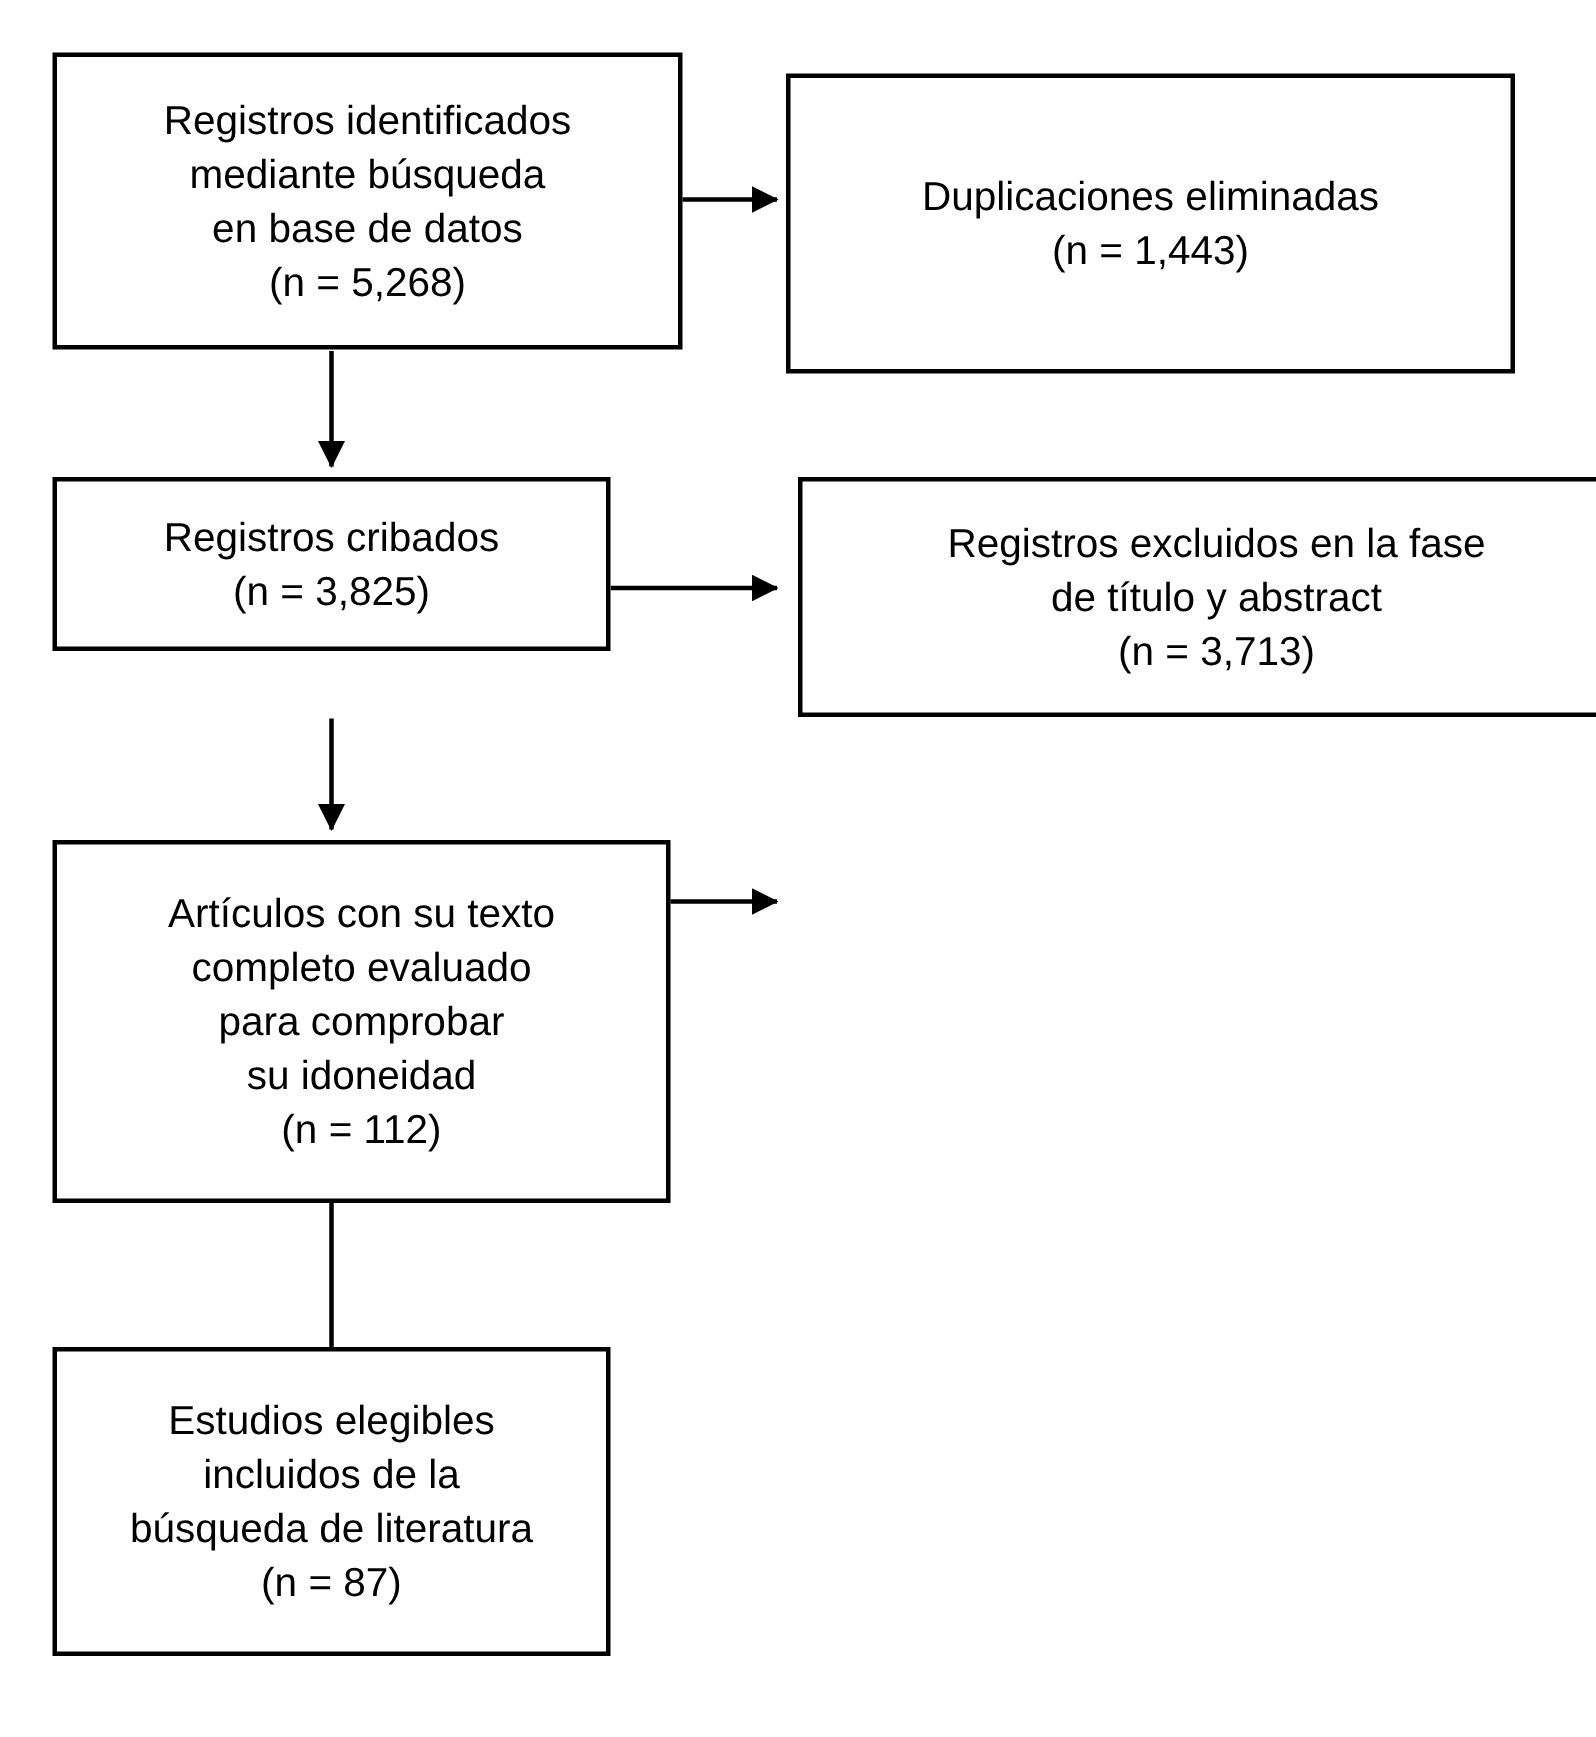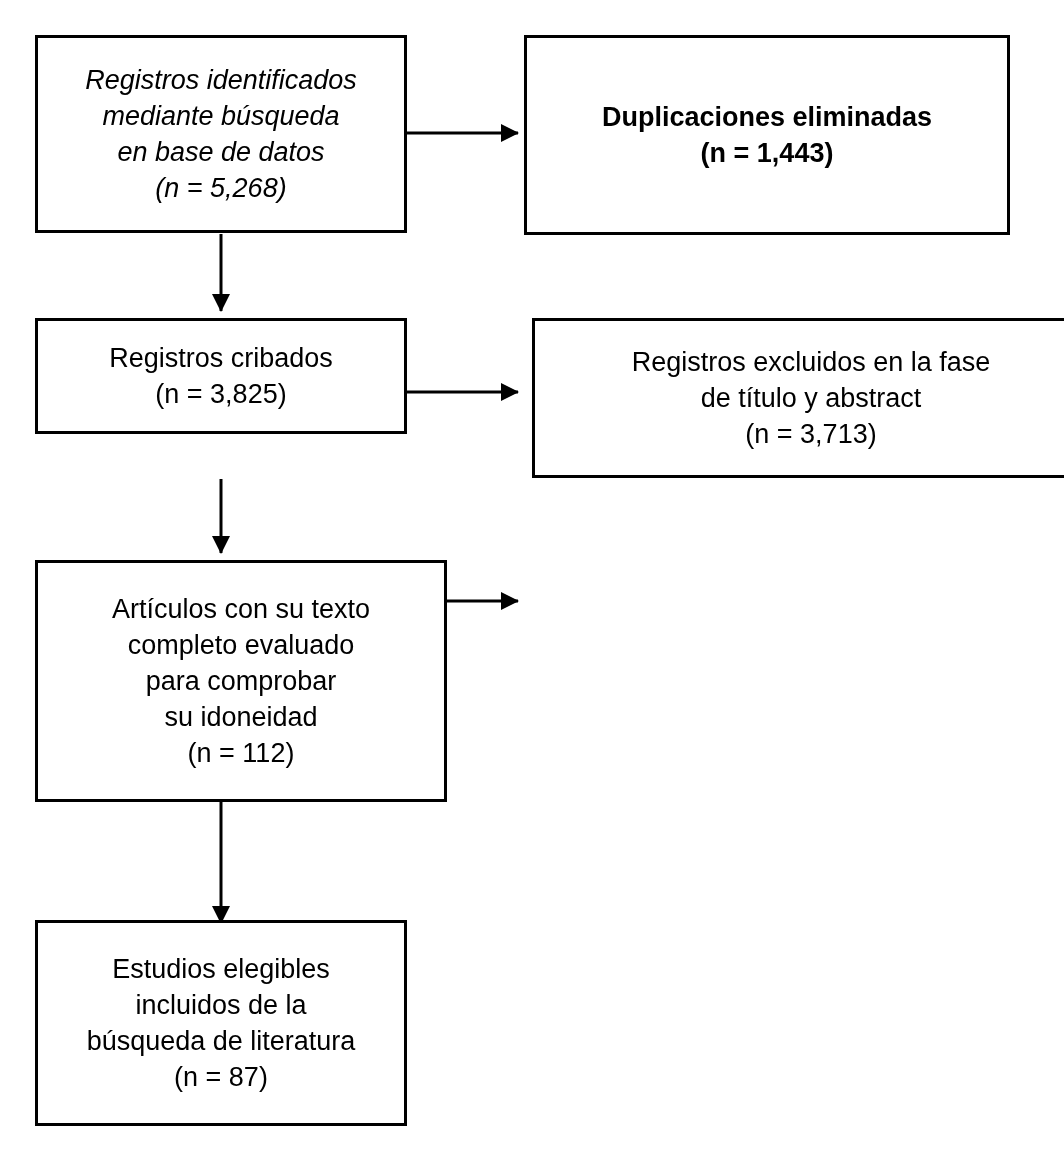--- a/index.html
+++ b/index.html
@@ -40,27 +40,27 @@
   }
   .box.left-align {
     align-items: flex-start;
     justify-content: flex-start;
   }
   .box.left-align .box-text {
     text-align: left;
     padding: 14px 18px;
   }
   
-  .b-identified        { left: 35px;  top: 35px;  width: 372px; height: 198px; font-style: italic; }
-  .b-duplicates        { left: 524px; top: 35px;  width: 486px; height: 200px; font-weight: bold; }
+  .b-identified        { left: 35px;  top: 35px;  width: 420px; height: 198px; }
+  .b-duplicates        { left: 524px; top: 49px;  width: 486px; height: 200px; }
   .b-screened          { left: 35px;  top: 318px; width: 372px; height: 116px; }
   .b-excluded-title    { left: 532px; top: 318px; width: 558px; height: 160px; }
   .b-fulltext          { left: 35px;  top: 560px; width: 412px; height: 242px; }
   .b-fulltext-excluded { left: 524px; top: 558px; width: 486px; height: 314px; }
-  .b-included          { left: 35px;  top: 920px; width: 372px; height: 206px; }
+  .b-included          { left: 35px;  top: 898px; width: 372px; height: 206px; }
 </style>
 </head>
 <body>
 
 <div class="canvas">
 
   <svg class="arrows" width="1064" height="1158" viewBox="0 0 1064 1158" xmlns="http://www.w3.org/2000/svg">
     <defs>
       <marker id="arrowhead" markerUnits="userSpaceOnUse" markerWidth="22" markerHeight="22" refX="17" refY="9" orient="auto">
         <path d="M0,0 L18,9 L0,18 z" fill="#000000"></path>

